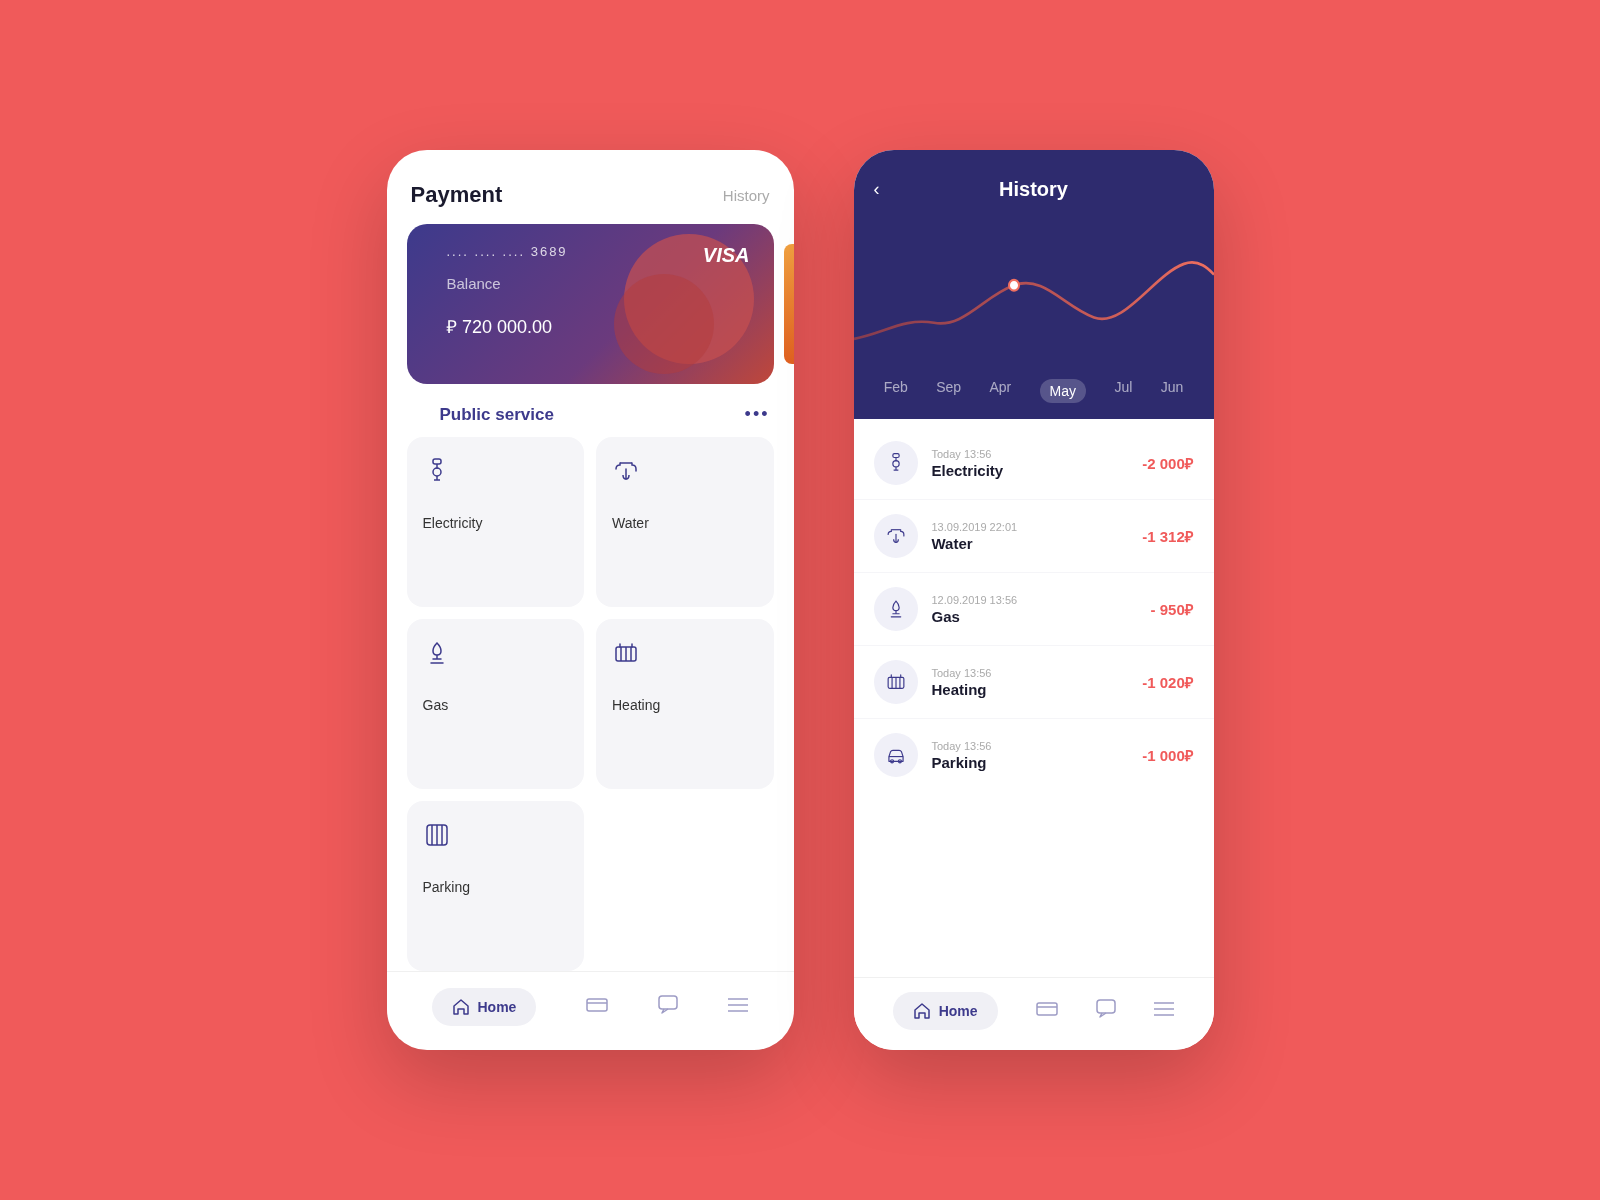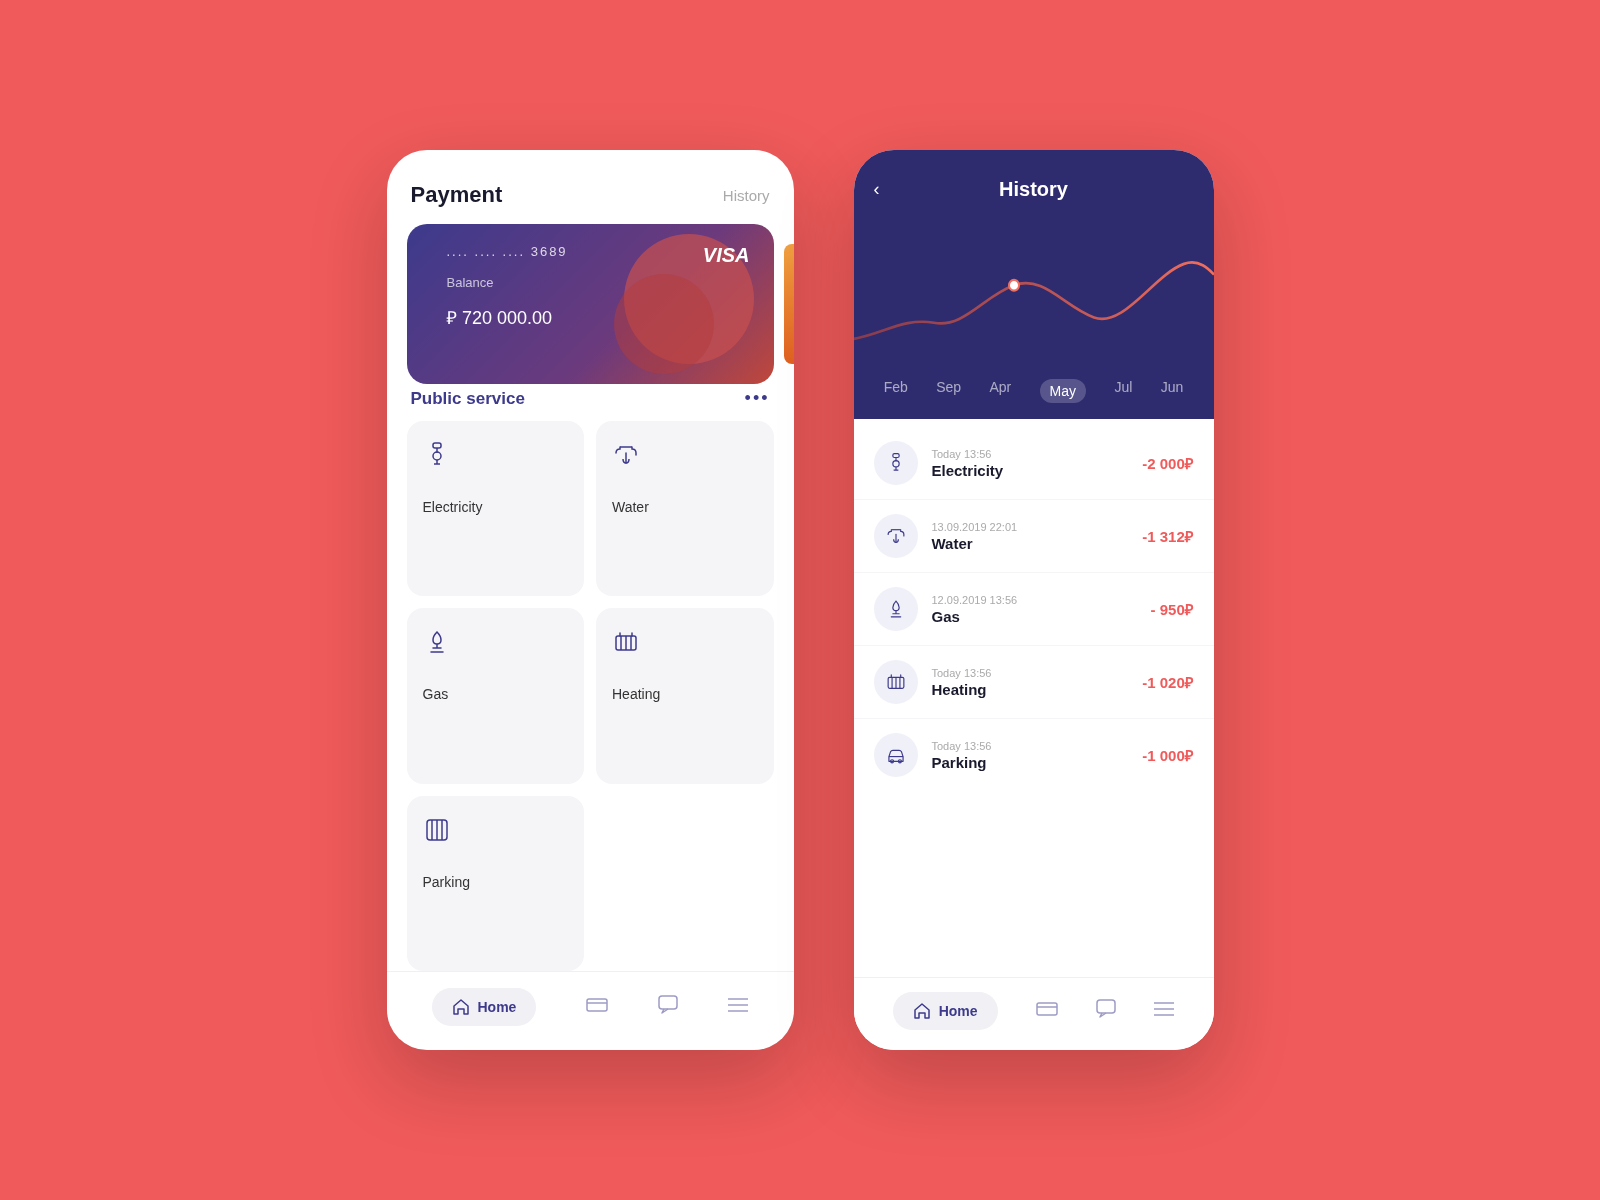--- a/index.html
+++ b/index.html
@@ -98,25 +98,25 @@
       top: 20px;
       right: 24px;
       font-size: 20px;
       font-weight: 900;
       color: #fff;
       font-style: italic;
       z-index: 2;
       margin-left: 36px;
     }
     .card-balance-label {
-      font-size: 13px;
+      font-size: 15px;
       color: rgba(255,255,255,0.7);
       position: relative;
       z-index: 2;
-      margin-bottom: 10px;
+      margin-bottom: 17px;
     }
     .card-balance-amount {
       font-size: 26px;
       font-weight: 700;
       color: #fff;
       position: relative;
       z-index: 2;
     }
     .card-balance-amount span {
       font-size: 18px;
@@ -130,21 +130,22 @@
       height: 120px;
       background: linear-gradient(180deg, #f0a040, #e06020);
       border-radius: 8px 0 0 8px;
     }
 
     
     .public-service-header {
       display: flex;
       justify-content: space-between;
       align-items: center;
-      padding: 4px 24px 12px;
+      padding: 20px 24px 12px;
+      margin-left: 29px;
     }
     .public-service-title {
       font-size: 17px;
       font-weight: 700;
       color: #3d3a8c;
     }
     .dots-menu {
       color: #3d3a8c;
       font-size: 18px;
       letter-spacing: 2px;

